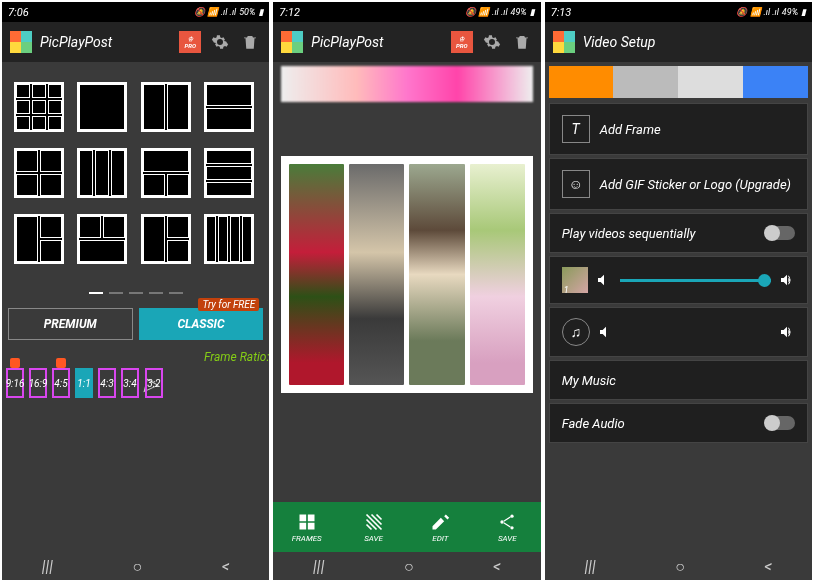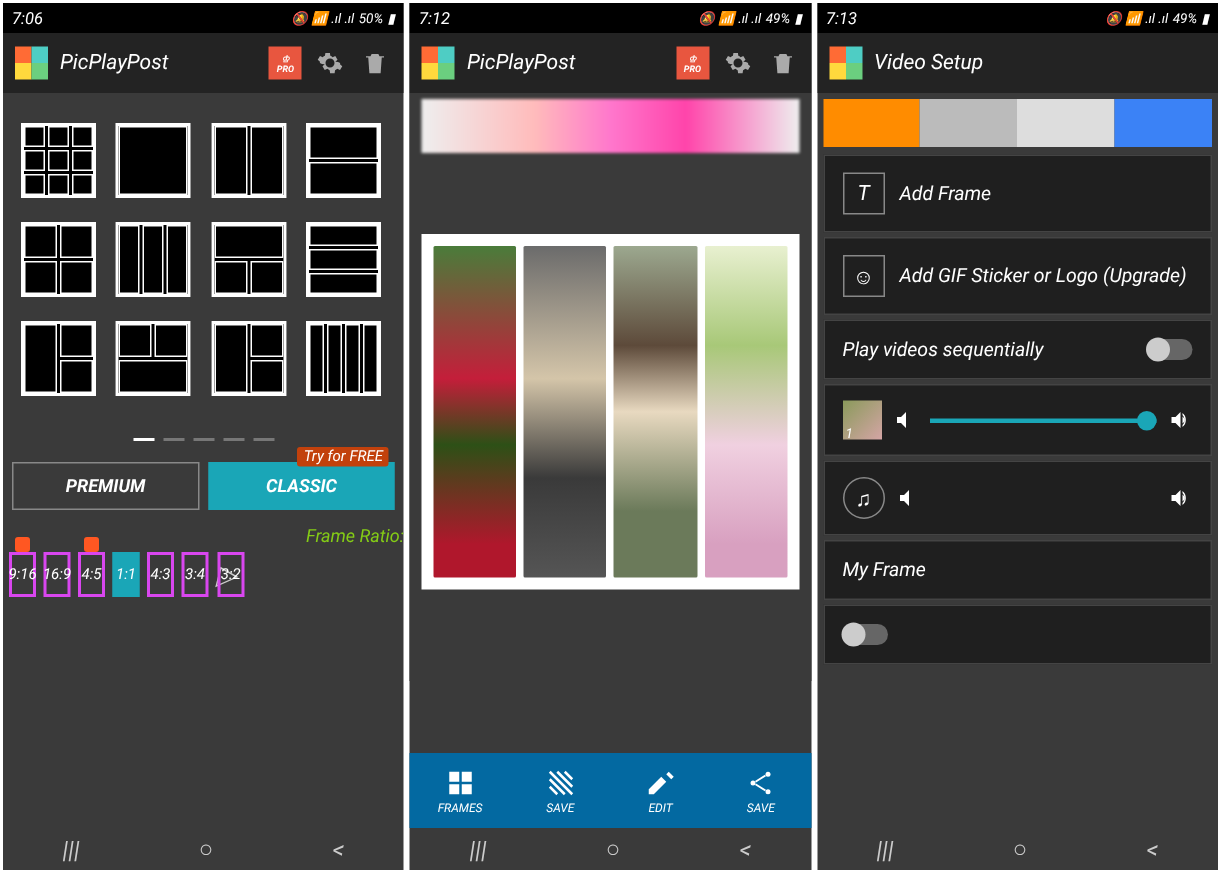--- a/index.html
+++ b/index.html
@@ -36,21 +36,21 @@
 
 
 .collage-area { flex: 1; background: #3a3a3a; display: flex; flex-direction: column; }
 .ad-banner { height: 36px; margin: 4px 8px; background: linear-gradient(90deg, #eee 0%, #fbb 30%, #f7c 50%, #f4a 70%, #eee 100%); filter: blur(1px); }
 .canvas { flex: 1; margin: 6px 8px; background: #fff; padding: 8px; display: flex; gap: 5px; }
 .strip { flex: 1; background: #888; border-radius: 1px; }
 .strip1 { background: linear-gradient(180deg, #4a7c3a 0%, #c41e3a 40%, #2d5016 60%, #b0172c 90%); }
 .strip2 { background: linear-gradient(180deg, #6b6b6b 0%, #d4c5a9 40%, #3a3a3a 70%, #555 100%); }
 .strip3 { background: linear-gradient(180deg, #9ca88f 0%, #5d4a3a 30%, #e8d9c0 50%, #6b7a5a 80%); }
 .strip4 { background: linear-gradient(180deg, #e8f0d0 0%, #a8c878 30%, #f0d0e0 60%, #d8a0c0 90%); }
-.bottom-toolbar { height: 50px; background: #0369a1; display: flex; margin-top: 48px; }
+.bottom-toolbar { height: 50px; background: #15803d; display: flex; margin-top: 48px; }
 .tool-btn { flex: 1; display: flex; flex-direction: column; align-items: center; justify-content: center; color: #fff; font-size: 8px; gap: 2px; }
 .tool-btn svg { width: 20px; height: 20px; fill: #fff; }
 
 
 .settings-list { flex: 1; overflow-y: auto; padding: 4px; display: flex; flex-direction: column; gap: 3px; }
 .preview-strip { height: 32px; display: flex; margin-bottom: 2px; }
 .preview-strip div { flex: 1; }
 .setting-row { background: #1f1f1f; border: 1px solid #444; padding: 10px 12px; display: flex; align-items: center; gap: 10px; color: #fff; font-size: 13px; min-height: 40px; }
 .setting-row.tall { min-height: 52px; }
 .setting-icon { width: 28px; height: 28px; border: 1px solid #888; display: flex; align-items: center; justify-content: center; font-size: 14px; }
@@ -330,23 +330,24 @@
         <svg class="vol-icon" viewBox="0 0 24 24">
             <path fill="#fff" d="M3 9v6h4l5 5V4L7 9H3z"></path>
           </svg>
         <div style="flex:1"></div>
         <svg class="vol-icon" viewBox="0 0 24 24">
             <path fill="#fff" d="M3 9v6h4l5 5V4L7 9H3zm13 3a4 4 0 00-2-3.5v7A4 4 0 0016 12zm-2-7v2a7 7 0 010 10v2a9 9 0 000-14z"></path>
           </svg>
       </div>
     </div>
     <div class="setting-row">
-      <div class="setting-text">My Frame</div>
-    </div>
-    <div class="setting-row">
+      <div class="setting-text">My Music</div>
+    </div>
+    <div class="setting-row">
+      <div class="setting-text">Fade Audio</div>
       <div class="toggle"></div>
     </div>
   </div>
   <div class="nav-bar">
     <span>|||</span>
     <span>○</span>
     <span>&lt;</span>
   </div>
 </div>
 

